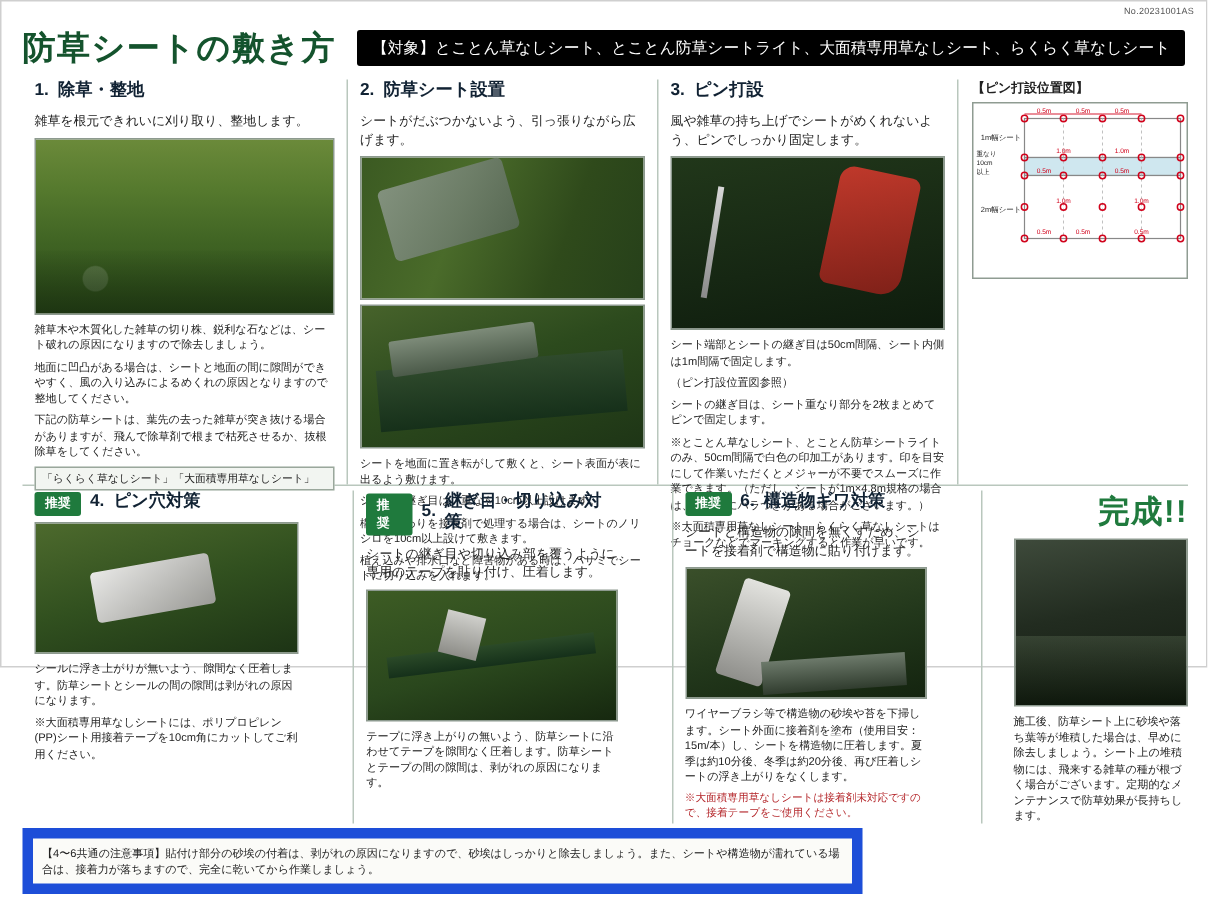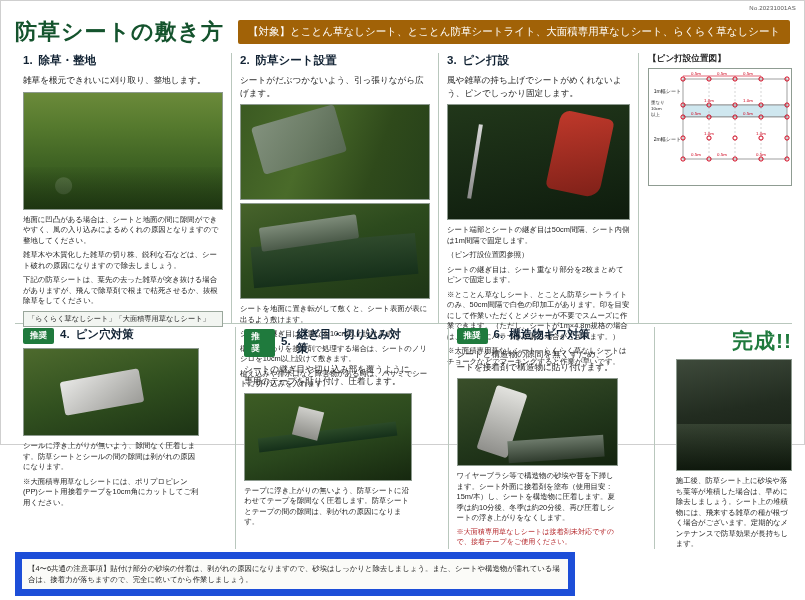--- a/index.html
+++ b/index.html
@@ -43,21 +43,21 @@
   .title {
     font-size: 22px;
     font-weight: bold;
     color: #14532d;
     letter-spacing: 1px;
     white-space: nowrap;
   }
   .target-band {
     margin-left: 14px;
     flex: 1;
-    background: #a16207;
+    background: #000000;
     color: #ffffff;
     font-size: 10.5px;
     padding: 5px 10px;
     border-radius: 2px;
     white-space: nowrap;
     overflow: hidden;
   }
   
   .row1 {
     position: absolute;
@@ -380,22 +380,22 @@
   <div class="row1">
 
     <div class="col c1">
       <div class="step-head-row">
         <div class="step-title">1.</div>
         <div class="step-title">除草・整地</div>
       </div>
       <div class="step-lead">雑草を根元できれいに刈り取り、整地します。</div>
       <div class="photo ph-grass"></div>
       <div class="body-text">
+        <p>雑草木や木質化した雑草の切り株、鋭利な石などは、シート破れの原因になりますので除去しましょう。</p>
         <p>地面に凹凸がある場合は、シートと地面の間に隙間ができやすく、風の入り込みによるめくれの原因となりますので整地してください。</p>
-        <p>雑草木や木質化した雑草の切り株、鋭利な石などは、シート破れの原因になりますので除去しましょう。</p>
         <p>下記の防草シートは、葉先の去った雑草が突き抜ける場合がありますが、飛んで除草剤で根まで枯死させるか、抜根除草をしてください。</p>
       </div>
       <div class="note-box">「らくらく草なしシート」「大面積専用草なしシート」</div>
     </div>
 
     <div class="col c2">
       <div class="step-head-row">
         <div class="step-title">2.</div>
         <div class="step-title">防草シート設置</div>
       </div>

